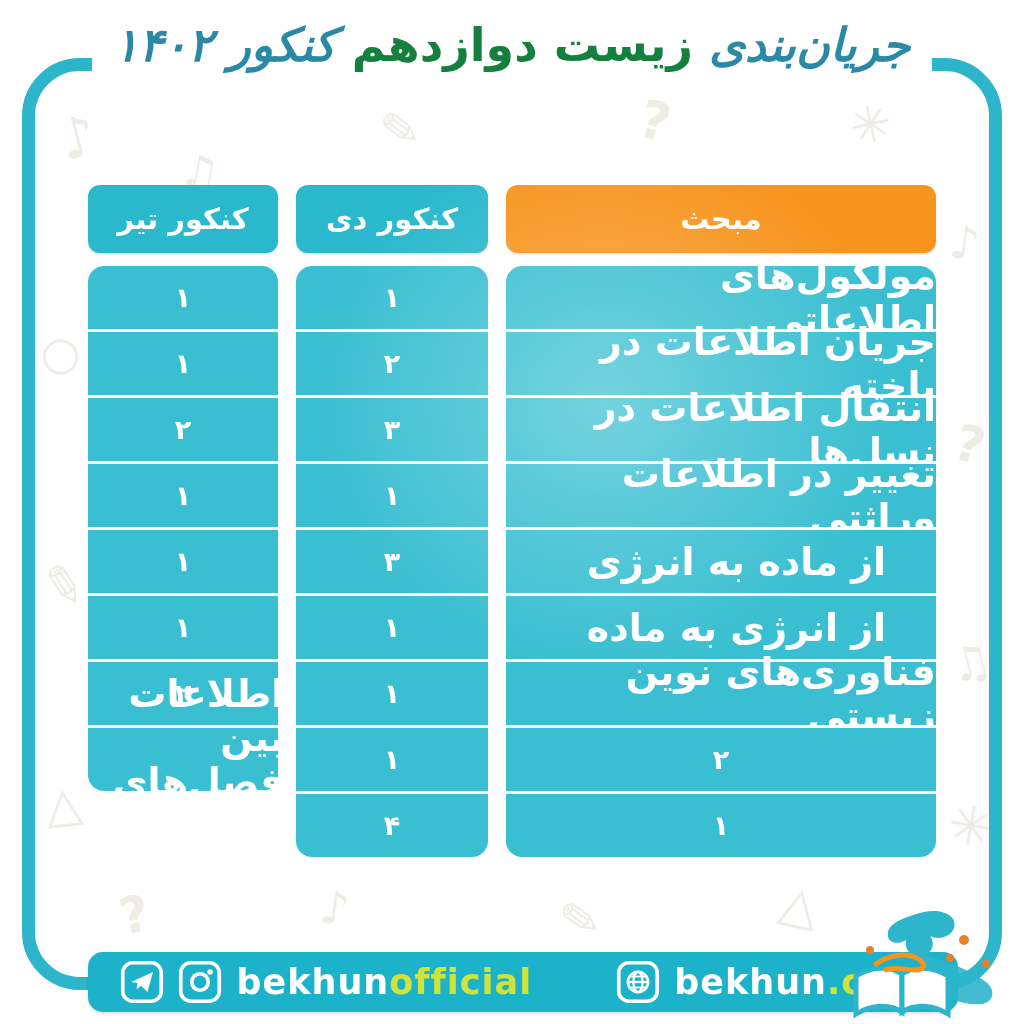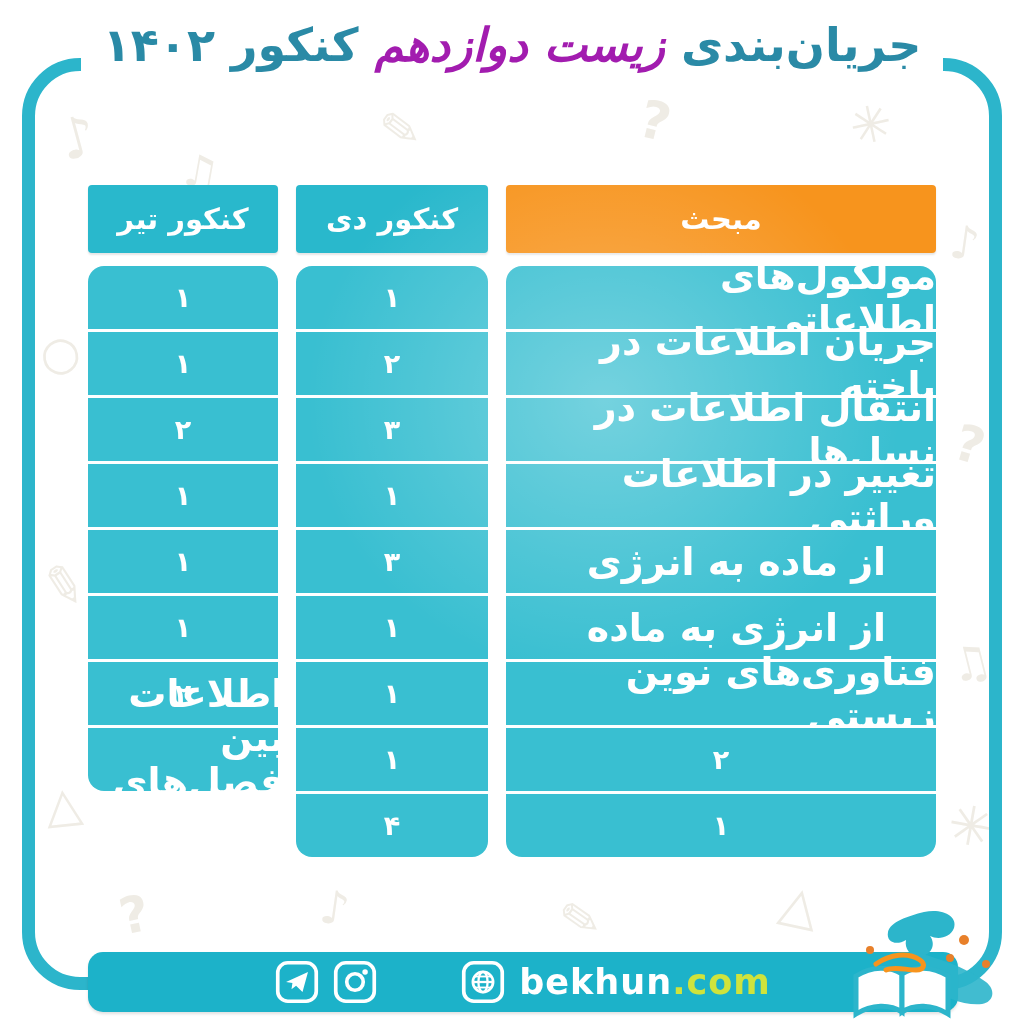--- a/index.html
+++ b/index.html
@@ -19,31 +19,31 @@
     border:13px solid #2cb5cb;border-radius:58px;
   }
   
   .title-wrap{
     position:absolute;top:12px;left:0;right:0;text-align:center;z-index:5;
   }
   .title{
     display:inline-block;background:#ffffff;padding:6px 22px;
     font-size:46px;font-weight:bold;direction:rtl;white-space:nowrap;
   }
-  .title .t-teal{color:#2a8aa6;}
-  .title .t-orange{color:#a21caf;font-style:italic;}
+  .title .t-teal{color:#2a8aa6;font-style:italic;}
+  .title .t-orange{color:#15803d;}
   
   .table-area{
     position:absolute;top:185px;right:88px;width:848px;z-index:3;direction:rtl;
   }
   .grid{
     display:grid;grid-template-columns:430px 192px 190px;column-gap:18px;direction:rtl;
   }
   .hdr{
-    height:68px;border-radius:4px;display:flex;align-items:center;justify-content:center;
+    height:68px;border-radius:12px;display:flex;align-items:center;justify-content:center;
     color:#ffffff;font-size:29px;font-weight:bold;margin-bottom:13px;
     box-shadow:0 2px 2px rgba(0,0,0,0.10);
   }
   .hdr-orange{background:#f7941d;}
   .hdr-teal{background:#29b8cc;}
   .cell{
     height:63px;background:#39bfd1;display:flex;align-items:center;justify-content:center;
     color:#ffffff;font-weight:bold;border-bottom:3px solid #ffffff;
     position:relative;
   }
@@ -160,20 +160,21 @@
       <path d="M12 24 L36 13 L30 35 L23 28 L18 32 L19 25 Z" fill="#ffffff"></path>
     </svg>
   </span>
   <span class="sq-icon">
     <svg viewBox="0 0 48 48" width="44" height="44">
       <rect x="3" y="3" width="42" height="42" rx="11" fill="none" stroke="#ffffff" stroke-width="4"></rect>
       <circle cx="24" cy="24" r="9" fill="none" stroke="#ffffff" stroke-width="4"></circle>
       <circle cx="35" cy="13" r="3" fill="#ffffff"></circle>
     </svg>
   </span>
+  <span class="txt"><span>bekhun</span><span class="accent">official</span></span>
   <span class="footer-gap"></span>
   <span class="sq-icon">
     <svg viewBox="0 0 48 48" width="44" height="44">
       <rect x="3" y="3" width="42" height="42" rx="11" fill="none" stroke="#ffffff" stroke-width="4"></rect>
       <circle cx="24" cy="24" r="11" fill="none" stroke="#ffffff" stroke-width="3"></circle>
       <ellipse cx="24" cy="24" rx="5" ry="11" fill="none" stroke="#ffffff" stroke-width="2.5"></ellipse>
       <line x1="13" y1="24" x2="35" y2="24" stroke="#ffffff" stroke-width="2.5"></line>
       <line x1="15" y1="18" x2="33" y2="18" stroke="#ffffff" stroke-width="2"></line>
       <line x1="15" y1="30" x2="33" y2="30" stroke="#ffffff" stroke-width="2"></line>
     </svg>

